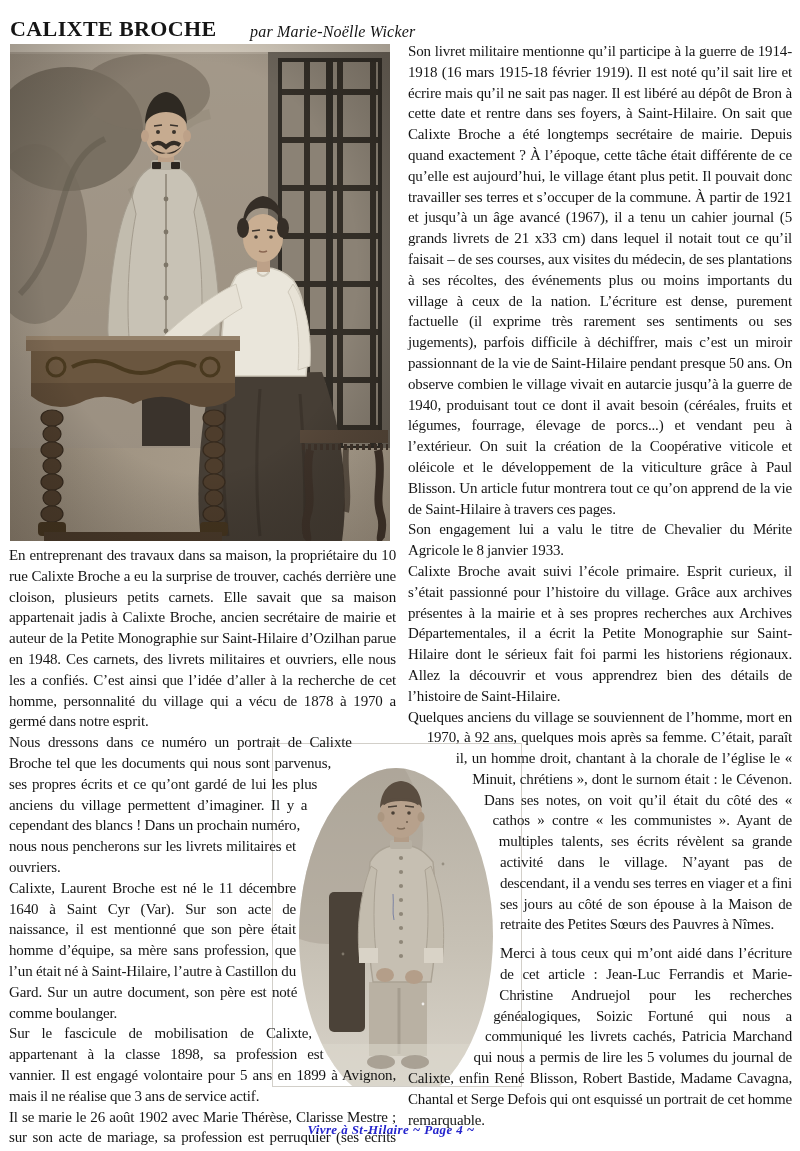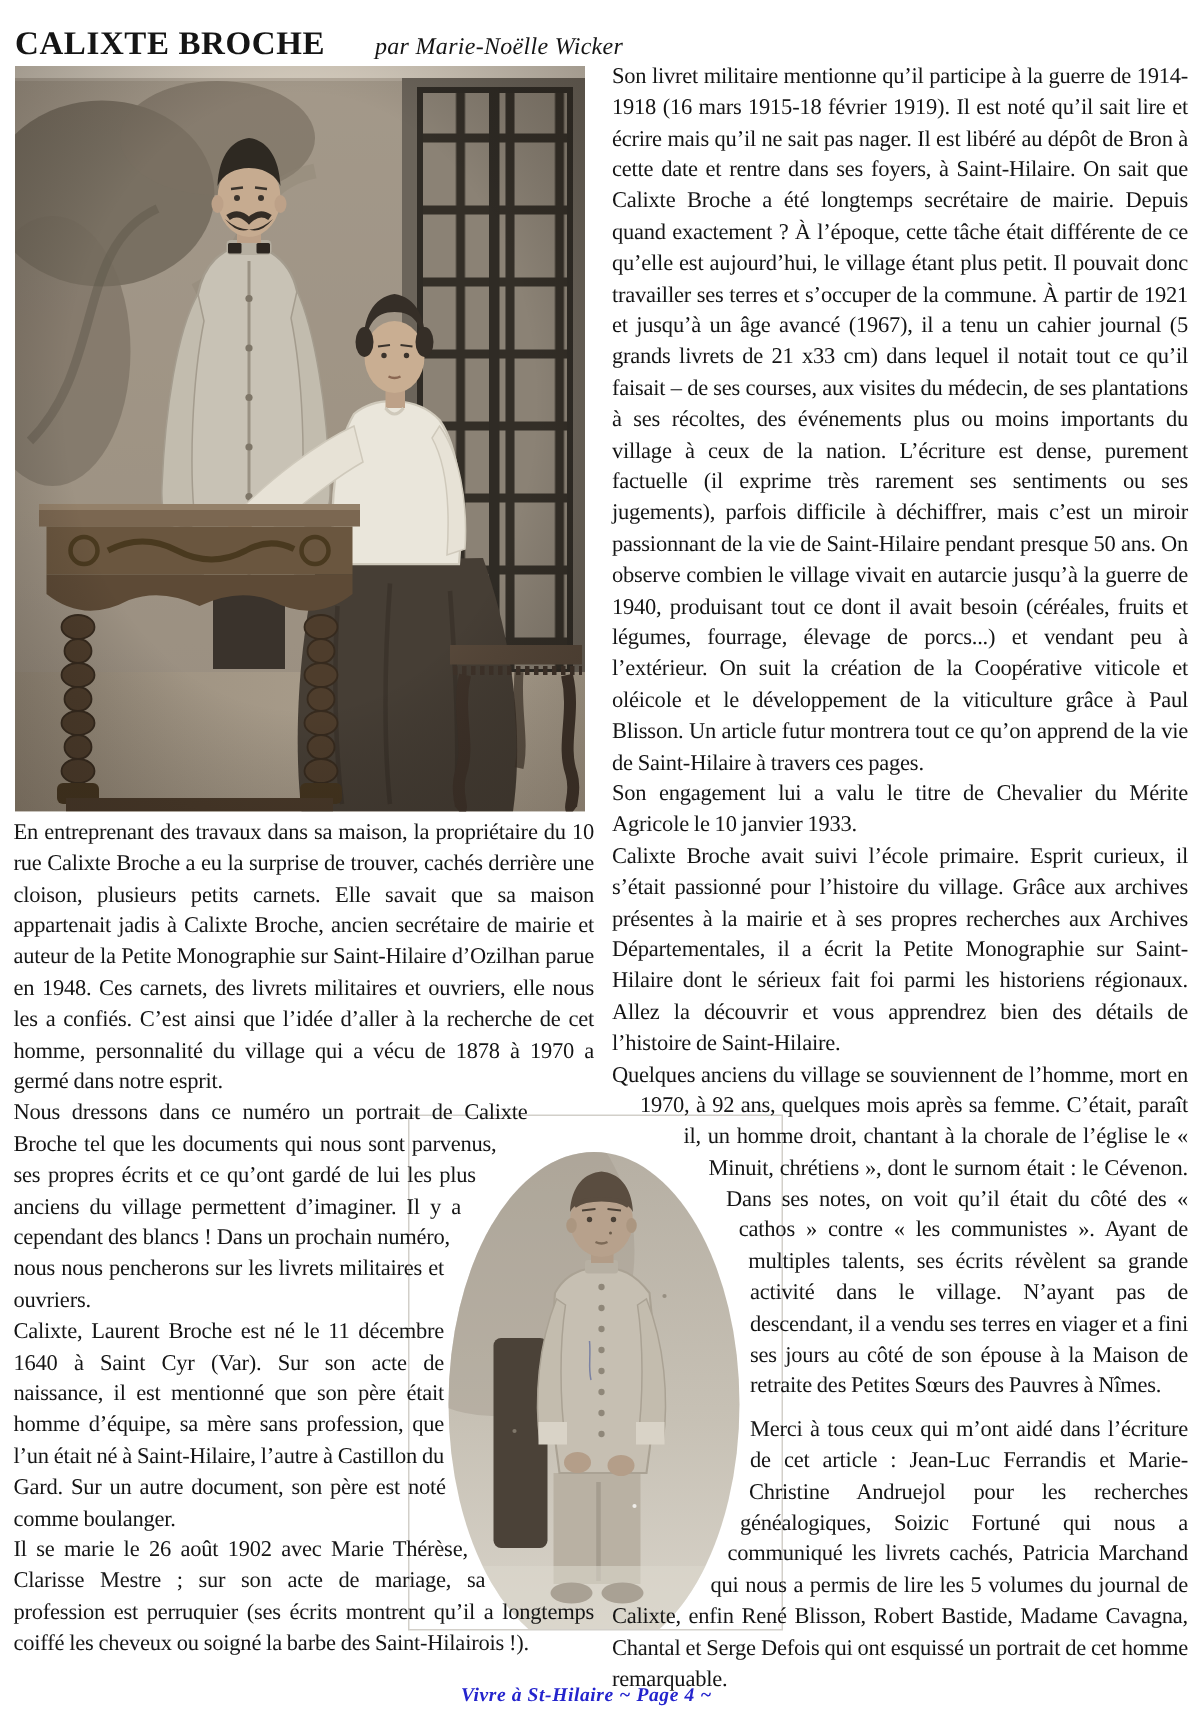--- a/index.html
+++ b/index.html
@@ -223,26 +223,27 @@
         <path d="M120,150 C121,160 119,168 121,176" stroke="#4a5a9a" stroke-width="1" fill="none" opacity="0.6"></path>
         <rect x="26" y="300" width="194" height="60" fill="#ddd8ce" opacity="0.55"></rect>
       </g>
     </svg>
   </div>
 
   <div class="col col-left">
     <p>En entreprenant des travaux dans sa maison, la propriétaire du 10 rue Calixte Broche a eu la surprise de trouver, cachés derrière une cloison, plusieurs petits carnets. Elle savait que sa maison appartenait jadis à Calixte Broche, ancien secrétaire de mairie et auteur de la Petite Monographie sur Saint-Hilaire d’Ozilhan parue en 1948. Ces carnets, des livrets militaires et ouvriers, elle nous les a confiés. C’est ainsi que l’idée d’aller à la recherche de cet homme, personnalité du village qui a vécu de 1878 à 1970 a germé dans notre esprit.</p>
     <p><span class="spacer-left"></span><span>Nous dressons dans ce numéro un portrait de Calixte Broche tel que les documents qui nous sont parvenus, ses propres écrits et ce qu’ont gardé de lui les plus anciens du village permettent d’imaginer. Il y a cependant des blancs ! Dans un prochain numéro, nous nous pencherons sur les livrets militaires et ouvriers.</span></p>
     <p>Calixte, Laurent Broche est né le 11 décembre 1640 à Saint Cyr (Var). Sur son acte de naissance, il est mentionné que son père était homme d’équipe, sa mère sans profession, que l’un était né à Saint-Hilaire, l’autre à Castillon du Gard. Sur un autre document, son père est noté comme boulanger.</p>
+    <p>Sur le fascicule de mobilisation de Calixte, appartenant à la classe 1898, sa profession est vannier. Il est engagé volontaire pour 5 ans en 1899 à Avignon, mais il ne réalise que 3 ans de service actif.</p>
     <p>Il se marie le 26 août 1902 avec Marie Thérèse, Clarisse Mestre ; sur son acte de mariage, sa profession est perruquier (ses écrits montrent qu’il a longtemps coiffé les cheveux ou soigné la barbe des Saint-Hilairois !).</p>
   </div>
 
   <div class="col col-right">
     <p>Son livret militaire mentionne qu’il participe à la guerre de 1914-1918 (16 mars 1915-18 février 1919). Il est noté qu’il sait lire et écrire mais qu’il ne sait pas nager. Il est libéré au dépôt de Bron à cette date et rentre dans ses foyers, à Saint-Hilaire. On sait que Calixte Broche a été longtemps secrétaire de mairie. Depuis quand exactement ? À l’époque, cette tâche était différente de ce qu’elle est aujourd’hui, le village étant plus petit. Il pouvait donc travailler ses terres et s’occuper de la commune. À partir de 1921 et jusqu’à un âge avancé (1967), il a tenu un cahier journal (5 grands livrets de 21 x33 cm) dans lequel il notait tout ce qu’il faisait – de ses courses, aux visites du médecin, de ses plantations à ses récoltes, des événements plus ou moins importants du village à ceux de la nation. L’écriture est dense, purement factuelle (il exprime très rarement ses sentiments ou ses jugements), parfois difficile à déchiffrer, mais c’est un miroir passionnant de la vie de Saint-Hilaire pendant presque 50 ans. On observe combien le village vivait en autarcie jusqu’à la guerre de 1940, produisant tout ce dont il avait besoin (céréales, fruits et légumes, fourrage, élevage de porcs...) et vendant peu à l’extérieur. On suit la création de la Coopérative viticole et oléicole et le développement de la viticulture grâce à Paul Blisson. Un article futur montrera tout ce qu’on apprend de la vie de Saint-Hilaire à travers ces pages.</p>
-    <p>Son engagement lui a valu le titre de Chevalier du Mérite Agricole le 10 janvier 1933.</p>
+    <p>Son engagement lui a valu le titre de Chevalier du Mérite Agricole le 8 janvier 1933.</p>
     <p>Calixte Broche avait suivi l’école primaire. Esprit curieux, il s’était passionné pour l’histoire du village. Grâce aux archives présentes à la mairie et à ses propres recherches aux Archives Départementales, il a écrit la Petite Monographie sur Saint-Hilaire dont le sérieux fait foi parmi les historiens régionaux. Allez la découvrir et vous apprendrez bien des détails de l’histoire de Saint-Hilaire.</p>
     <p><span class="spacer-right"></span><span>Quelques anciens du village se souviennent de l’homme, mort en 1970, à 92 ans, quelques mois après sa femme. C’était, paraît il, un homme droit, chantant à la chorale de l’église le «  Minuit, chrétiens », dont le surnom était : le Cévenon. Dans ses notes, on voit qu’il était du côté des « cathos » contre « les communistes ». Ayant de multiples talents, ses écrits révèlent sa grande activité dans le village. N’ayant pas de descendant, il a vendu ses terres en viager et a fini ses jours au côté de son épouse à la Maison de retraite des Petites Sœurs des Pauvres à Nîmes.</span></p>
     <p class="gap-top">Merci à tous ceux qui m’ont aidé dans l’écriture de cet article : Jean-Luc Ferrandis et Marie-Christine Andruejol pour les recherches généalogiques, Soizic Fortuné qui nous a communiqué les livrets cachés, Patricia Marchand qui nous a permis de lire les 5 volumes du journal de Calixte, enfin René Blisson, Robert Bastide, Madame Cavagna, Chantal et Serge Defois qui ont esquissé un portrait de cet homme remarquable.</p>
 
   </div>
 
   <div class="footer">Vivre à St-Hilaire ~ Page 4 ~</div>
 
 </div>
 

